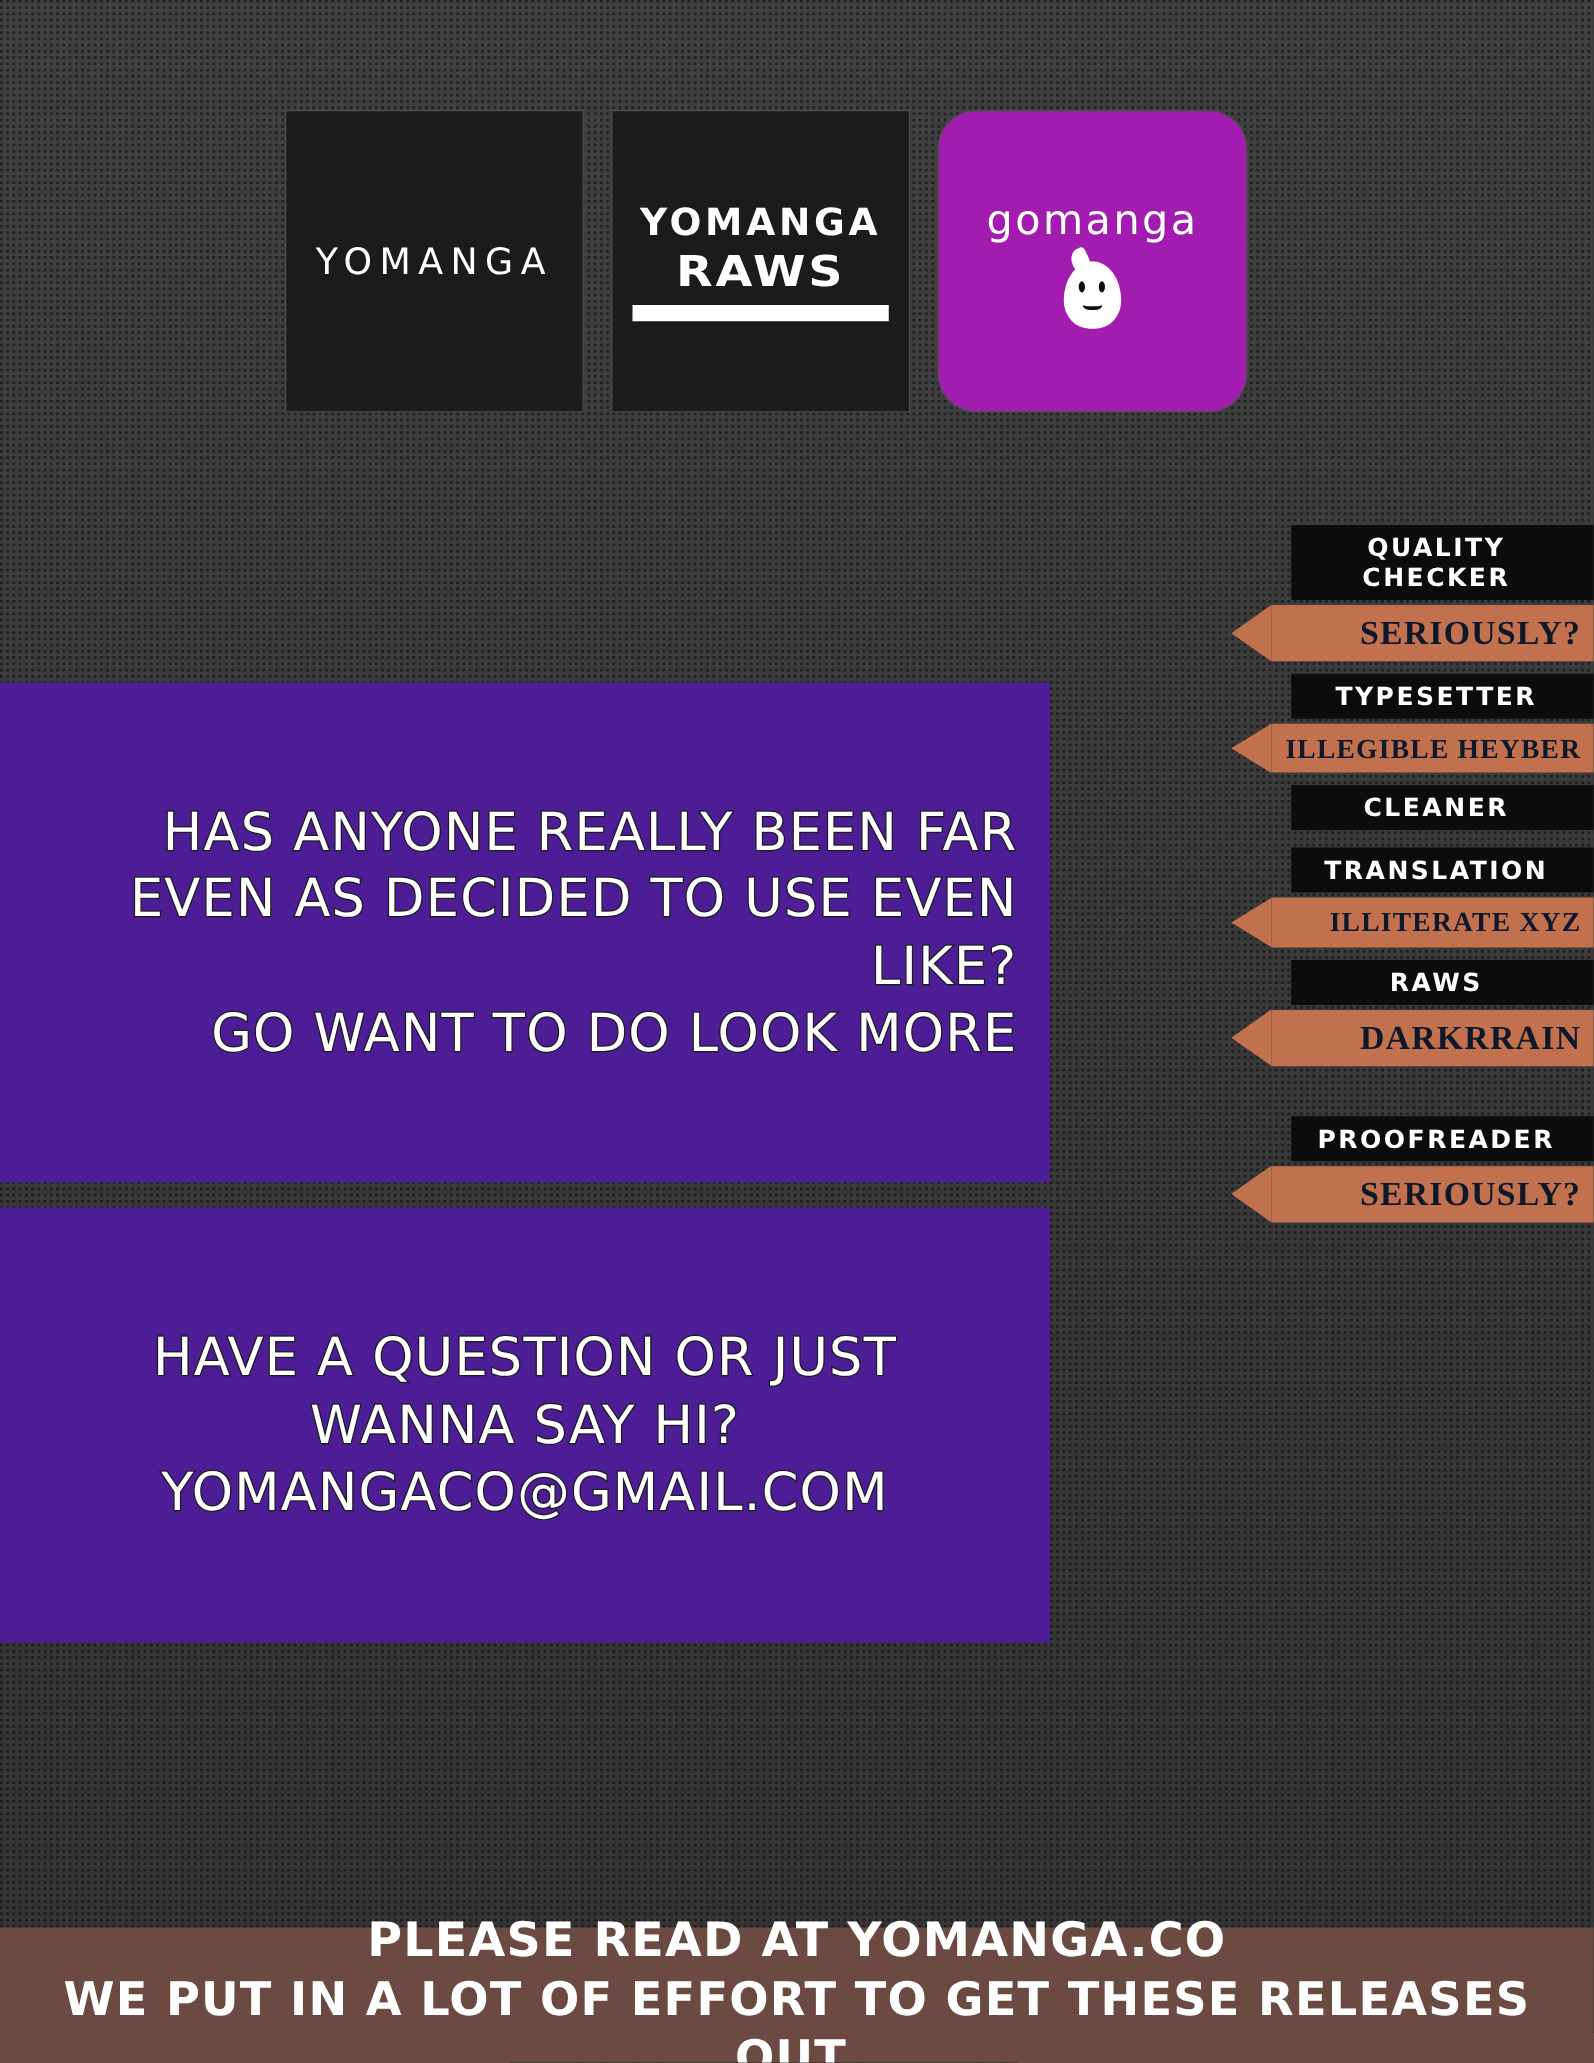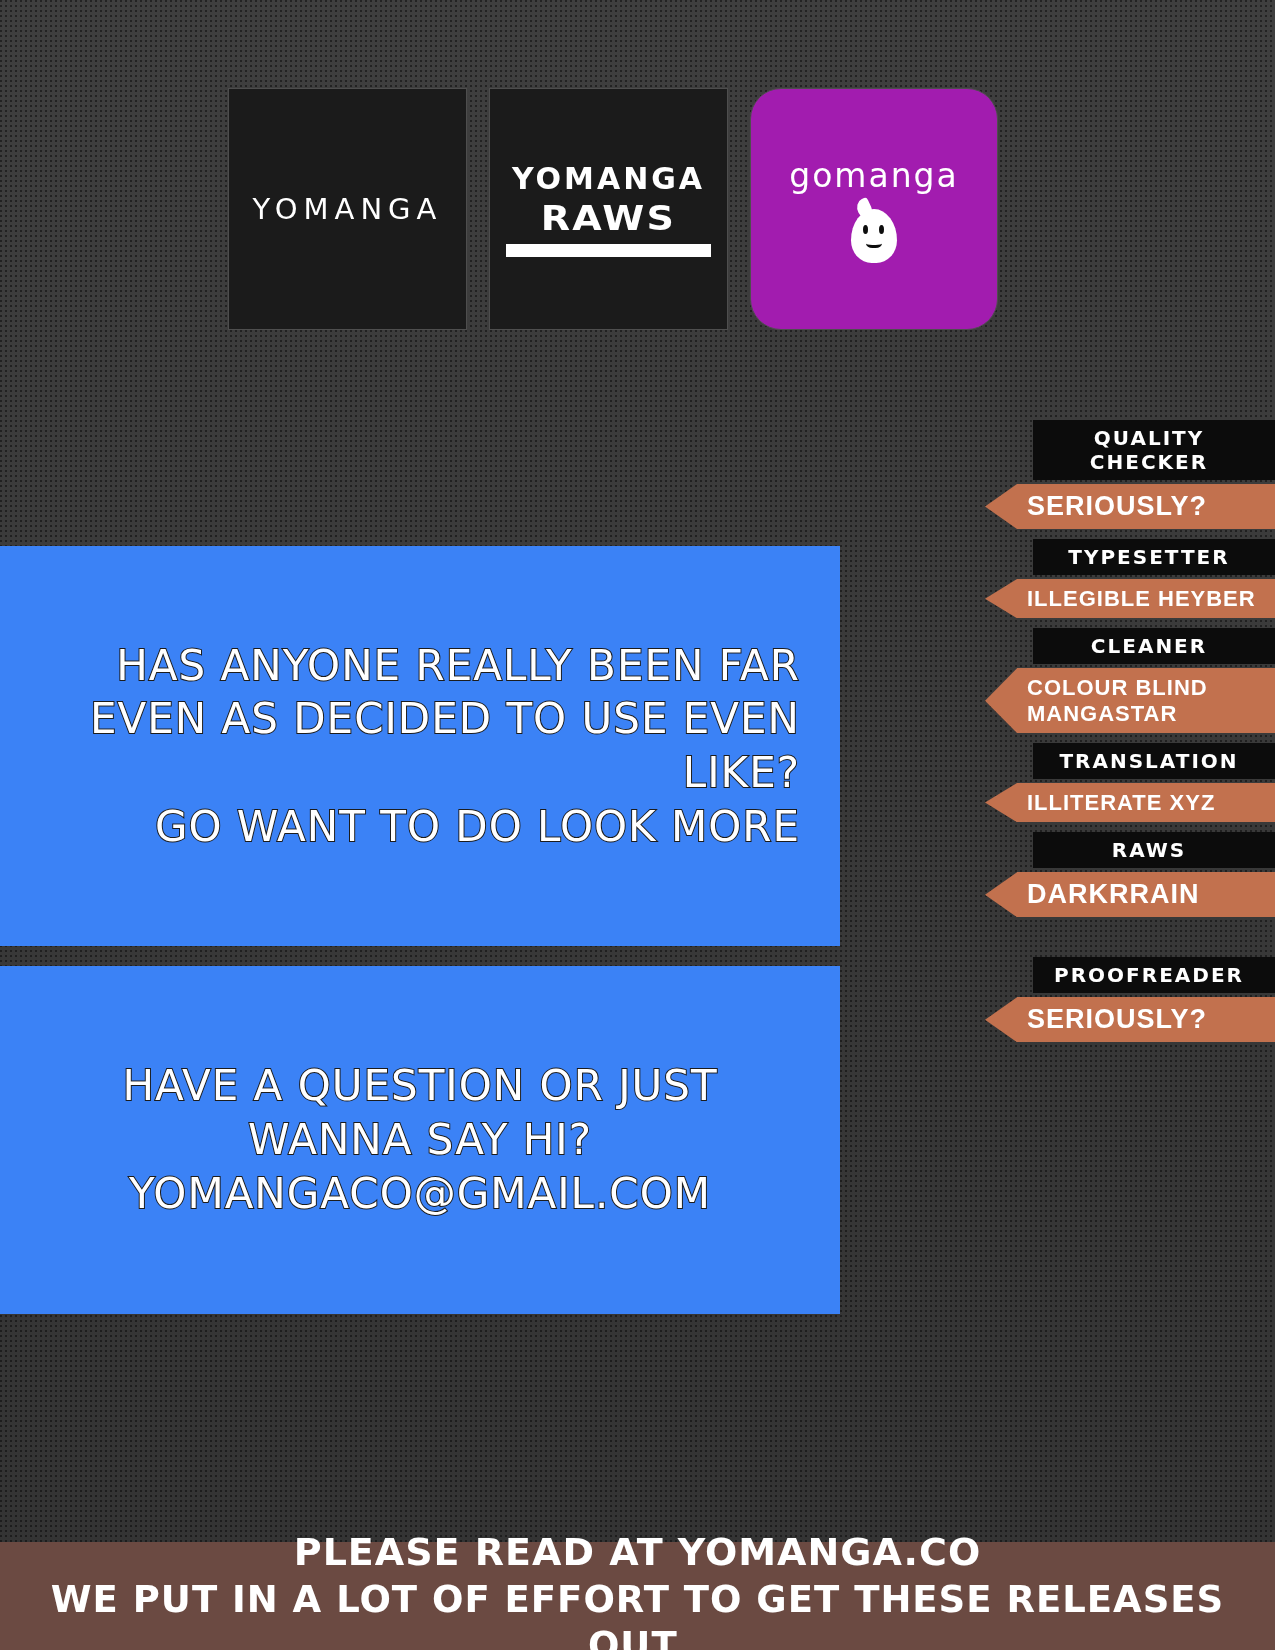--- a/index.html
+++ b/index.html
@@ -116,24 +116,24 @@
     width: 14px;
     height: 18px;
     background: #ffffff;
     border-radius: 60% 20% 40% 40%;
     transform: rotate(-25deg);
   }
 
   
   .msg-box {
     position: absolute;
-    background: #3b82f6;
+    background: #4c1d95;
     z-index: 2;
     box-sizing: border-box;
-    padding: 18px 40px;
+    padding: 18px 26px;
     display: flex;
     flex-direction: column;
     justify-content: center;
   }
   .msg-1 { left: 0; top: 546px; width: 840px; height: 400px; }
   .msg-2 { left: 0; top: 966px; width: 840px; height: 348px; }
 
   .msg-line {
     font-family: "DejaVu Sans", sans-serif;
     font-size: 42px;
@@ -179,26 +179,26 @@
     align-items: stretch;
   }
   .credit-arrow {
     width: 32px;
     background: #c2714e;
     clip-path: polygon(100% 0, 100% 100%, 0 50%);
   }
   .credit-name {
     flex: 1;
     background: #c2714e;
-    color: #ffffff;
-    font-family: Liberation Sans, sans-serif;
+    color: #0f172a;
+    font-family: Liberation Serif, serif;
     font-size: 27px;
     font-weight: 600;
     letter-spacing: 1px;
-    text-align: left;
+    text-align: right;
     padding: 7px 10px;
     text-transform: uppercase;
     line-height: 1.15;
   }
   .credit-name.small { font-size: 22px; }
 
   
   .bottom-banner {
     position: absolute;
     left: 0;
@@ -279,22 +279,20 @@
     <div class="credit-name-wrap">
       <div class="credit-arrow"></div>
       <div class="credit-name small">ILLEGIBLE HEYBER</div>
     </div>
   </div>
 
   <div class="credit-group">
     <div class="credit-role">CLEANER</div>
     <div class="credit-name-wrap">
       <div class="credit-arrow"></div>
-      <div class="credit-name small" style="white-space: pre-line;">COLOUR BLIND
-MANGASTAR</div>
     </div>
   </div>
 
   <div class="credit-group">
     <div class="credit-role">TRANSLATION</div>
     <div class="credit-name-wrap">
       <div class="credit-arrow"></div>
       <div class="credit-name small">ILLITERATE XYZ</div>
     </div>
   </div>

